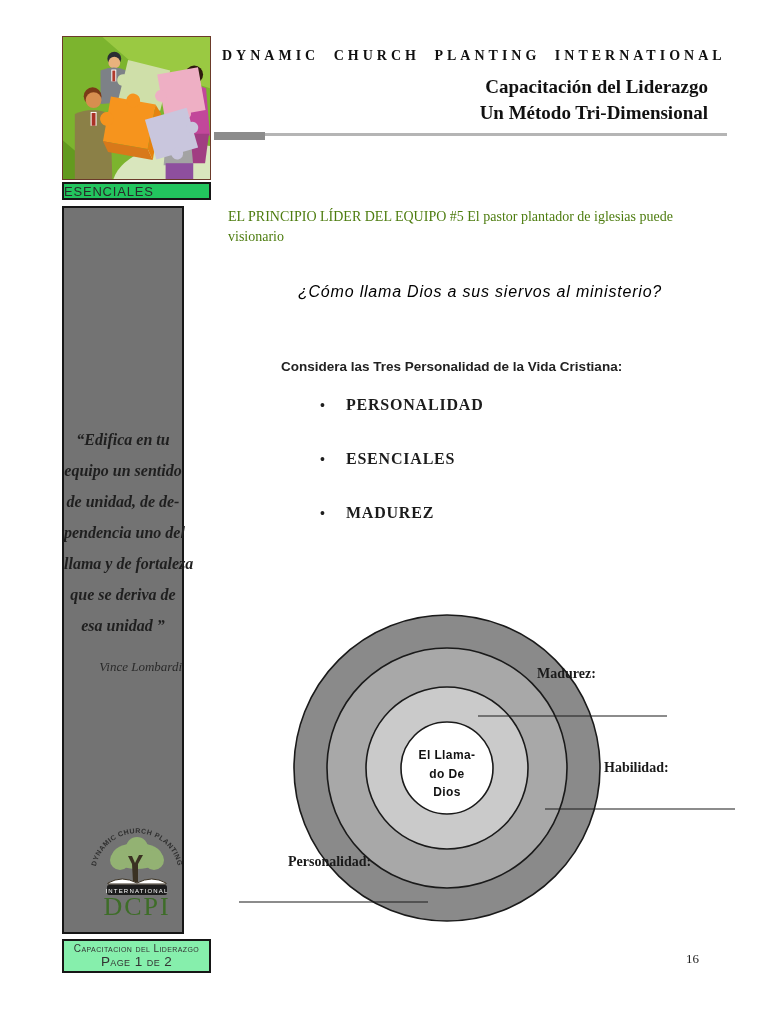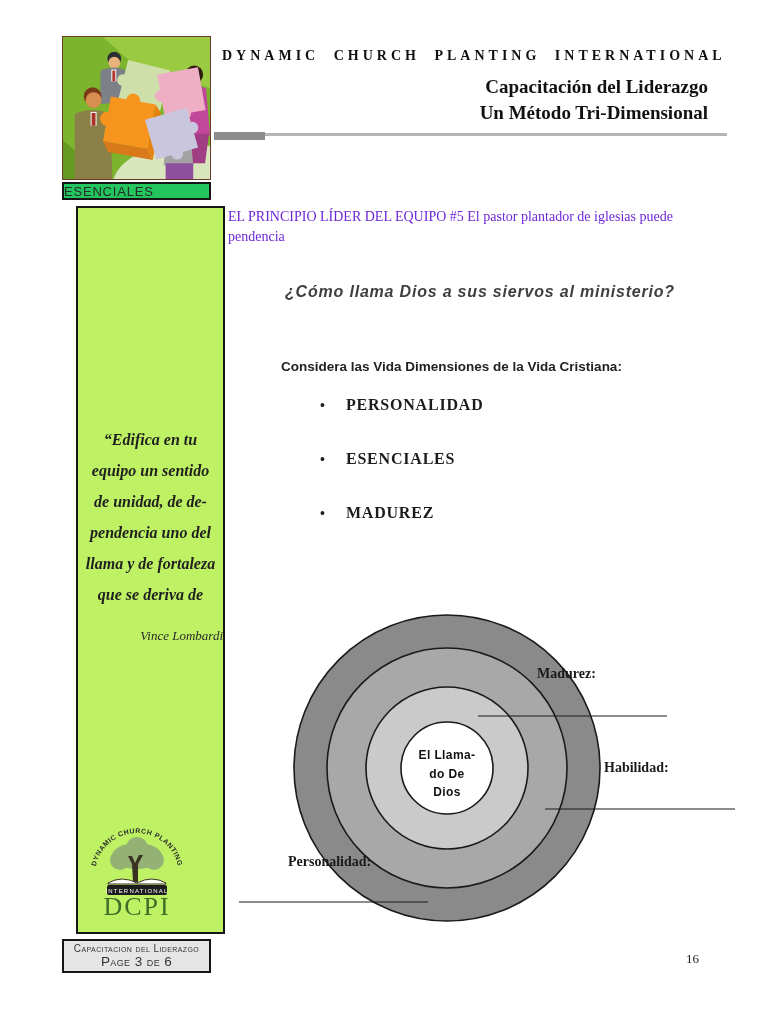--- a/index.html
+++ b/index.html
@@ -7,46 +7,46 @@
         font-family:"Liberation Serif",serif;color:#1f1f1f;}
 
   
   .artwork{position:absolute;left:62px;top:36px;width:149px;height:144px;border:1px solid #6b3a2a;box-sizing:border-box;}
   .artwork svg{display:block;width:100%;height:100%;}
 
   .esenciales-box{position:absolute;left:62px;top:182px;width:149px;height:18px;border:2px solid #161616;
         box-sizing:border-box;display:flex;align-items:center;justify-content:flex-start;background:#22c55e;}
   .esenciales-box span{font-family:"Liberation Sans",sans-serif;font-size:13px;letter-spacing:.8px;color:#2a2a2a;}
 
-  .quote-box{position:absolute;left:76px;top:206px;width:149px;height:728px;border:2px solid #161616;
-        box-sizing:border-box;background:#bef264;}
+  .quote-box{position:absolute;left:62px;top:206px;width:122px;height:728px;border:2px solid #161616;
+        box-sizing:border-box;background:#737373;}
   .quote-text{padding-top:216px;text-align:center;}
   .quote-line{font-size:16px;font-weight:bold;font-style:italic;line-height:31px;white-space:nowrap;}
   .quote-attrib{margin-top:18px;text-align:right;font-style:italic;font-size:13px;color:#2a2a2a;}
 
   .dcpi-logo{position:absolute;left:82px;top:822px;width:110px;height:96px;}
 
   .sidebar-footer{position:absolute;left:62px;top:939px;width:149px;height:34px;border:2px solid #161616;
-        box-sizing:border-box;background:#e5e5e5;display:flex;flex-direction:column;align-items:center;justify-content:center;}
+        box-sizing:border-box;background:#86efac;display:flex;flex-direction:column;align-items:center;justify-content:center;}
   .sidebar-footer .l1{font-family:"Liberation Sans",sans-serif;font-variant:small-caps;font-size:10px;letter-spacing:.4px;color:#333;line-height:11px;}
   .sidebar-footer .l2{font-family:"Liberation Sans",sans-serif;font-variant:small-caps;font-size:13.5px;letter-spacing:.4px;color:#333;line-height:15px;}
 
   
   .org-header{position:absolute;left:222px;top:48px;width:496px;text-align:center;
         font-weight:bold;font-size:14px;letter-spacing:4px;word-spacing:7px;white-space:nowrap;color:#111;}
   .doc-title{position:absolute;left:228px;top:74px;width:480px;text-align:right;
         font-weight:bold;font-size:19px;line-height:26px;color:#111;}
   .divider-dark{position:absolute;left:214px;top:132px;width:51px;height:8px;background:#8c8c8c;}
   .divider-light{position:absolute;left:265px;top:133px;width:462px;height:3px;background:#b5b5b5;}
 
-  .principle{position:absolute;left:228px;top:207px;width:505px;font-size:14px;line-height:19.5px;color:#6d28d9;}
+  .principle{position:absolute;left:228px;top:207px;width:505px;font-size:14px;line-height:19.5px;color:#4d7c0f;}
   .principle div{white-space:nowrap;}
 
   .question{position:absolute;left:235px;top:283px;width:490px;text-align:center;
-        font-family:"Liberation Sans",sans-serif;font-weight:bold;font-style:italic;font-size:16px;letter-spacing:.8px;color:#404040;}
+        font-family:"Liberation Sans",sans-serif;font-weight:normal;font-style:italic;font-size:16px;letter-spacing:.8px;color:#000000;}
 
   .consider{position:absolute;left:281px;top:359px;font-family:"Liberation Sans",sans-serif;
         font-weight:bold;font-size:13.5px;color:#222;}
 
   .bullet-row{position:absolute;left:320px;display:flex;align-items:baseline;}
   .bullet-dot{font-size:14px;font-weight:bold;margin-right:21px;}
   .bullet-label{font-size:16px;font-weight:bold;letter-spacing:.8px;color:#1c1c1c;}
   #bullet-0{top:396px;} #bullet-1{top:450px;} #bullet-2{top:504px;}
 
   .diagram{position:absolute;left:230px;top:600px;width:520px;height:330px;}
@@ -118,20 +118,21 @@
   </div>
 
   <div class="quote-box">
     <div class="quote-text">
       <div class="quote-line">“Edifica en tu</div>
       <div class="quote-line">equipo un sentido</div>
       <div class="quote-line">de unidad, de de-</div>
       <div class="quote-line">pendencia uno del</div>
       <div class="quote-line">llama y de fortaleza</div>
       <div class="quote-line">que se deriva de</div>
+      <div class="quote-line">esa unidad ”</div>
     </div>
     <div class="quote-attrib">Vince Lombardi</div>
   </div>
 
   <div class="dcpi-logo">
     <svg viewBox="0 0 110 96">
       <path id="dcpi-arc" d="M 14 44 A 42 42 0 0 1 96 44" fill="none"></path>
       <text font-size="7" font-weight="bold" letter-spacing="0.5" fill="#2f2f2f" font-family="Liberation Sans, sans-serif">
         <textPath href="#dcpi-arc" startOffset="50%" text-anchor="middle">DYNAMIC CHURCH PLANTING</textPath>
       </text>
@@ -142,39 +143,39 @@
       <path d="M51,60 L50,42 L46,34 L50,34 L53,41 L57,33 L61,33 L56,42 L56,60 Z" fill="#3a3122"></path>
       <path d="M26,61 Q40,53 55,61 Q70,53 84,61 L84,62 L26,62 Z" fill="#ffffff" stroke="#3a3122" stroke-width="1"></path>
       <rect x="25" y="63" width="60" height="10" rx="2" fill="#1d1d1d"></rect>
       <text x="55" y="70.5" text-anchor="middle" font-size="6" letter-spacing="1.2" fill="#ffffff" font-family="Liberation Sans, sans-serif">INTERNATIONAL</text>
       <text x="55" y="93" text-anchor="middle" font-size="26" letter-spacing="2" fill="#3e6d28" font-family="Liberation Serif, serif">DCPI</text>
     </svg>
   </div>
 
   <div class="sidebar-footer">
     <div class="l1">Capacitacion del Liderazgo</div>
-    <div class="l2">Page 3 de 6</div>
+    <div class="l2">Page 1 de 2</div>
   </div>
 
   <div class="org-header">DYNAMIC CHURCH PLANTING INTERNATIONAL</div>
   <div class="doc-title">
     <div>Capacitación del Liderazgo</div>
     <div>Un Método Tri-Dimensional</div>
   </div>
   <div class="divider-dark"></div>
   <div class="divider-light"></div>
 
   <div class="principle">
     <div>EL PRINCIPIO LÍDER DEL EQUIPO #5 El pastor plantador de iglesias puede</div>
-    <div>pendencia</div>
+    <div>visionario</div>
   </div>
 
   <div class="question">¿Cómo llama Dios a sus siervos al ministerio?</div>
 
-  <div class="consider">Considera las Vida Dimensiones de la Vida Cristiana:</div>
+  <div class="consider">Considera las Tres Personalidad de la Vida Cristiana:</div>
 
   <div class="bullet-row" id="bullet-0">
     <span class="bullet-dot">•</span>
     <span class="bullet-label">PERSONALIDAD</span>
   </div>
   <div class="bullet-row" id="bullet-1">
     <span class="bullet-dot">•</span>
     <span class="bullet-label">ESENCIALES</span>
   </div>
   <div class="bullet-row" id="bullet-2">

